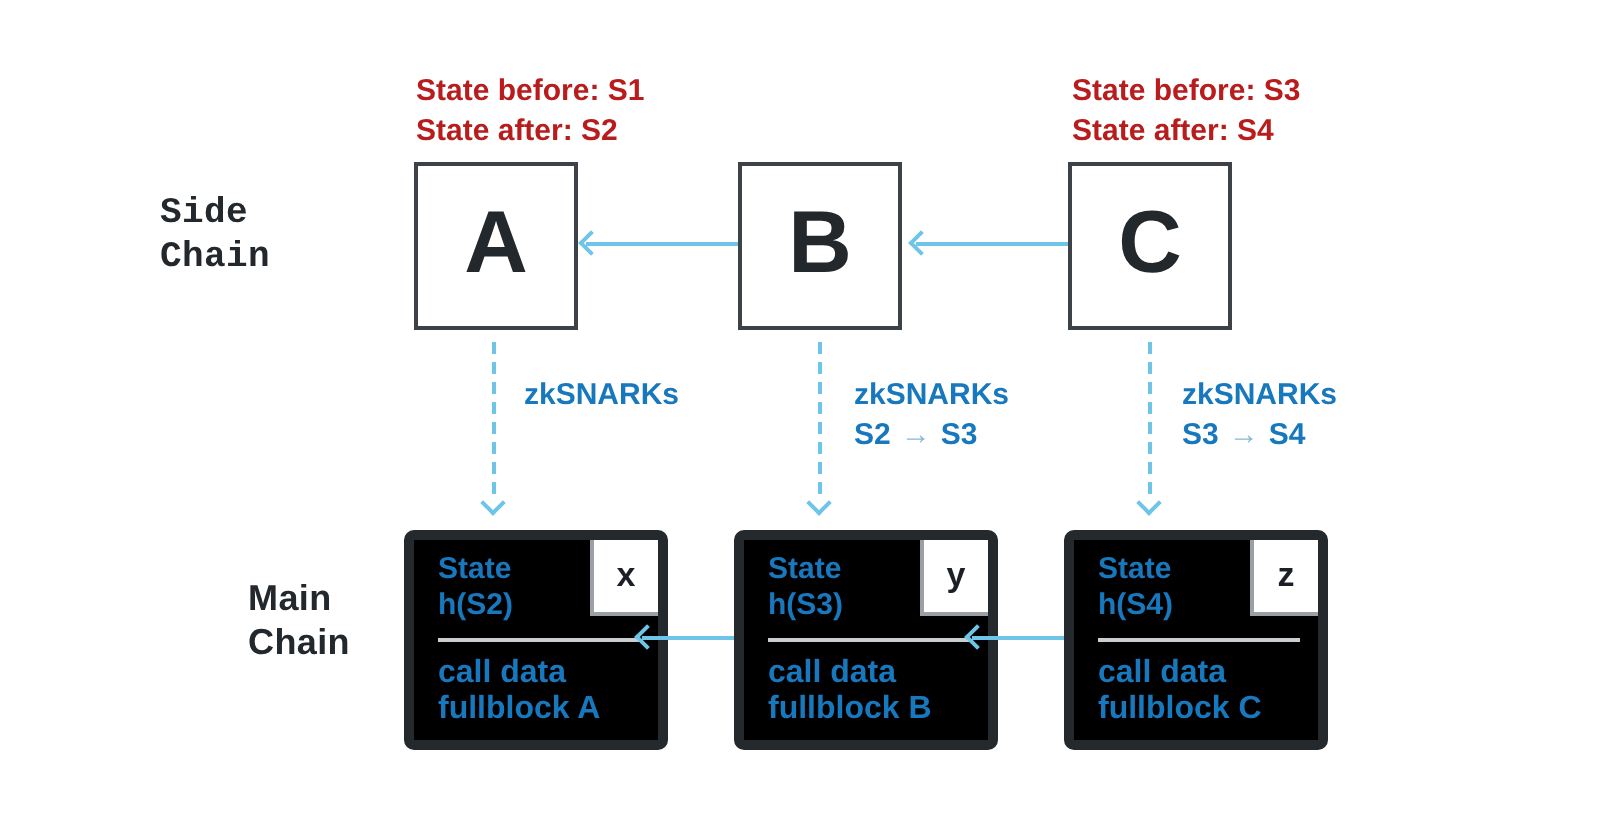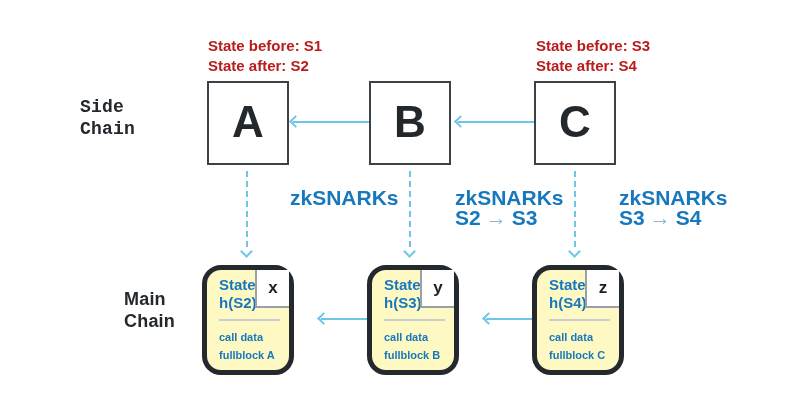--- a/index.html
+++ b/index.html
@@ -52,49 +52,49 @@
   }
 
   
   .vdash{
     width:0;height:76px;
     border-left:2px dashed #6fc5e8;
   }
 
   
   .zk-label{
-    font-size:21px;line-height:20px;font-weight:700;color:#1878be;margin-left:28px;
+    font-size:15px;line-height:20px;font-weight:700;color:#1878be;
   }
   .tr-arrow{color:#8ab9d8;font-weight:700;margin:0 5px;}
 
   
   .main-block{
-    width:92px;height:110px;box-sizing:border-box;
-    border:5px solid #24292e;border-radius:19px;
-    background:#fef9c3;
+    width:132px;height:110px;box-sizing:border-box;
+    border:5px solid #24292e;border-radius:5px;
+    background:#000000;
   }
   .mb-state{
     position:absolute;left:12px;top:6px;
     font-size:15px;line-height:18px;font-weight:700;color:#1878be;
   }
   .mb-tab{
     position:absolute;top:0;right:0;
     width:34px;height:38px;box-sizing:border-box;
     background:#ffffff;
     border-left:2px solid #9aa0a6;border-bottom:2px solid #9aa0a6;
     display:flex;align-items:center;justify-content:center;
     font-size:17px;font-weight:800;color:#1b2026;
   }
   .mb-divider{
     position:absolute;left:12px;right:9px;top:49px;height:2px;
     background:#c9ced3;
   }
   .mb-calldata{
     position:absolute;left:12px;top:58px;
-    font-size:11px;line-height:18px;font-weight:700;color:#1878be;
+    font-size:16px;line-height:18px;font-weight:700;color:#1878be;
   }
 </style>
 </head>
 <body>
 
 <div id="canvas">
 
   <div class="abs row-label ml" style="left:80px;top:96px;font-family:Liberation Mono, monospace;">Side
 Chain</div>
   <div class="abs row-label ml" style="left:80px;top:288px;margin-left:44px;">Main

